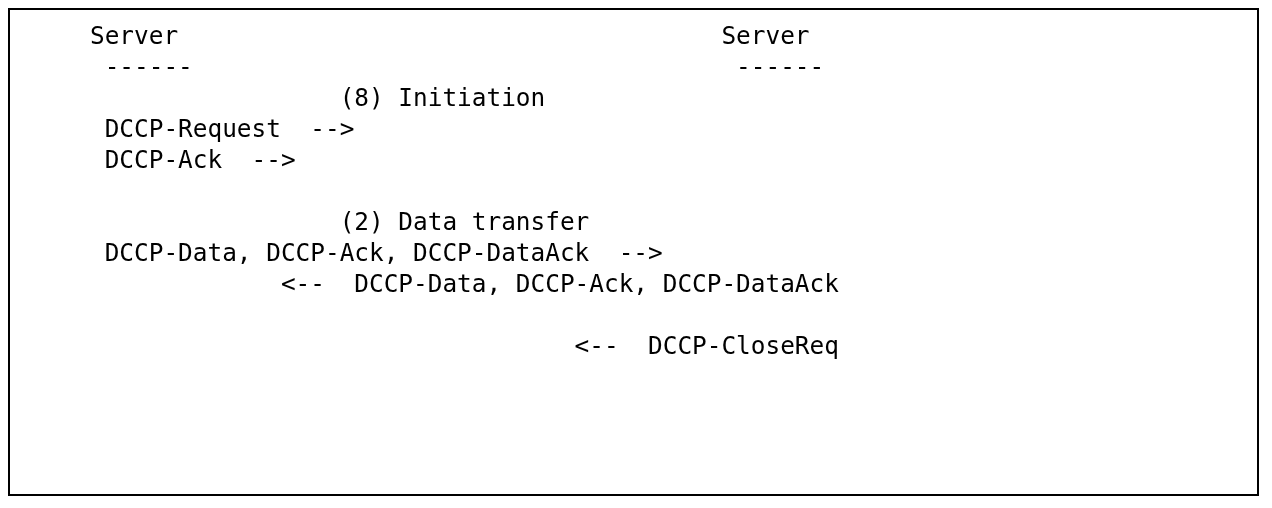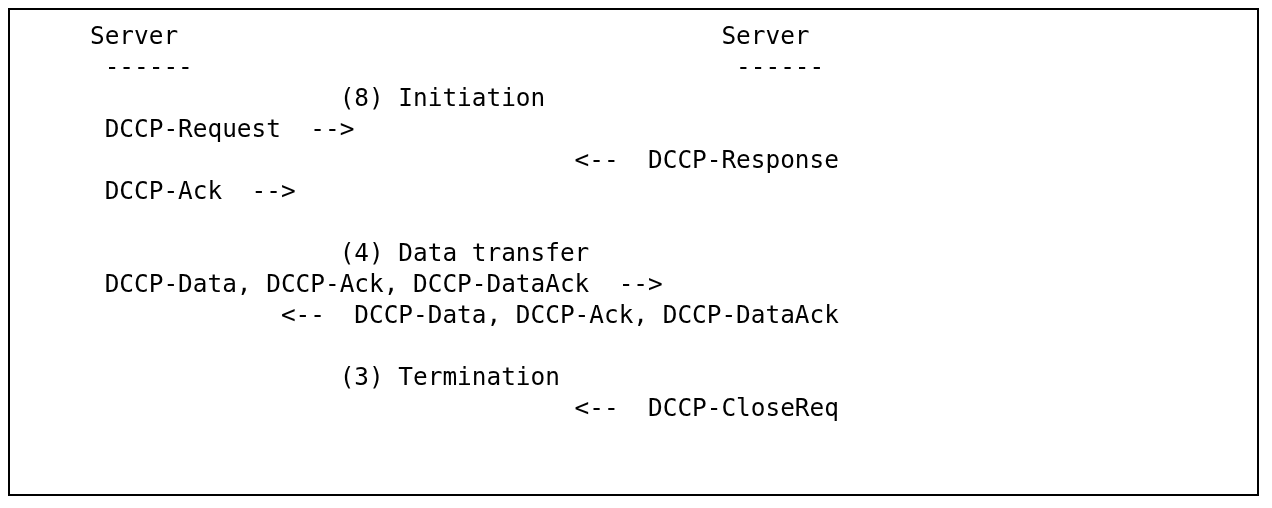--- a/index.html
+++ b/index.html
@@ -47,33 +47,31 @@
 <div class="frame">
 
   <div class="line"><span>Server</span><span class="gap"></span><span>Server</span></div>
 
   <div class="line"><span> ------</span><span class="gap"></span><span>------</span></div>
 
   <div class="line">                 (8) Initiation</div>
 
   <div class="line"> DCCP-Request  --&gt;</div>
 
-  <div class="line">                                 &lt;--  DCCP-Response</div>
 
   <div class="line"> DCCP-Ack  --&gt;</div>
 
   <div class="line"></div>
 
-  <div class="line">                 (4) Data transfer</div>
+  <div class="line">                 (2) Data transfer</div>
 
   <div class="line"> DCCP-Data, DCCP-Ack, DCCP-DataAck  --&gt;</div>
 
   <div class="line">             &lt;--  DCCP-Data, DCCP-Ack, DCCP-DataAck</div>
 
   <div class="line"></div>
 
-  <div class="line">                 (3) Termination</div>
 
   <div class="line">                                 &lt;--  DCCP-CloseReq</div>
 
 
 
 </div>
 
 </body></html>

